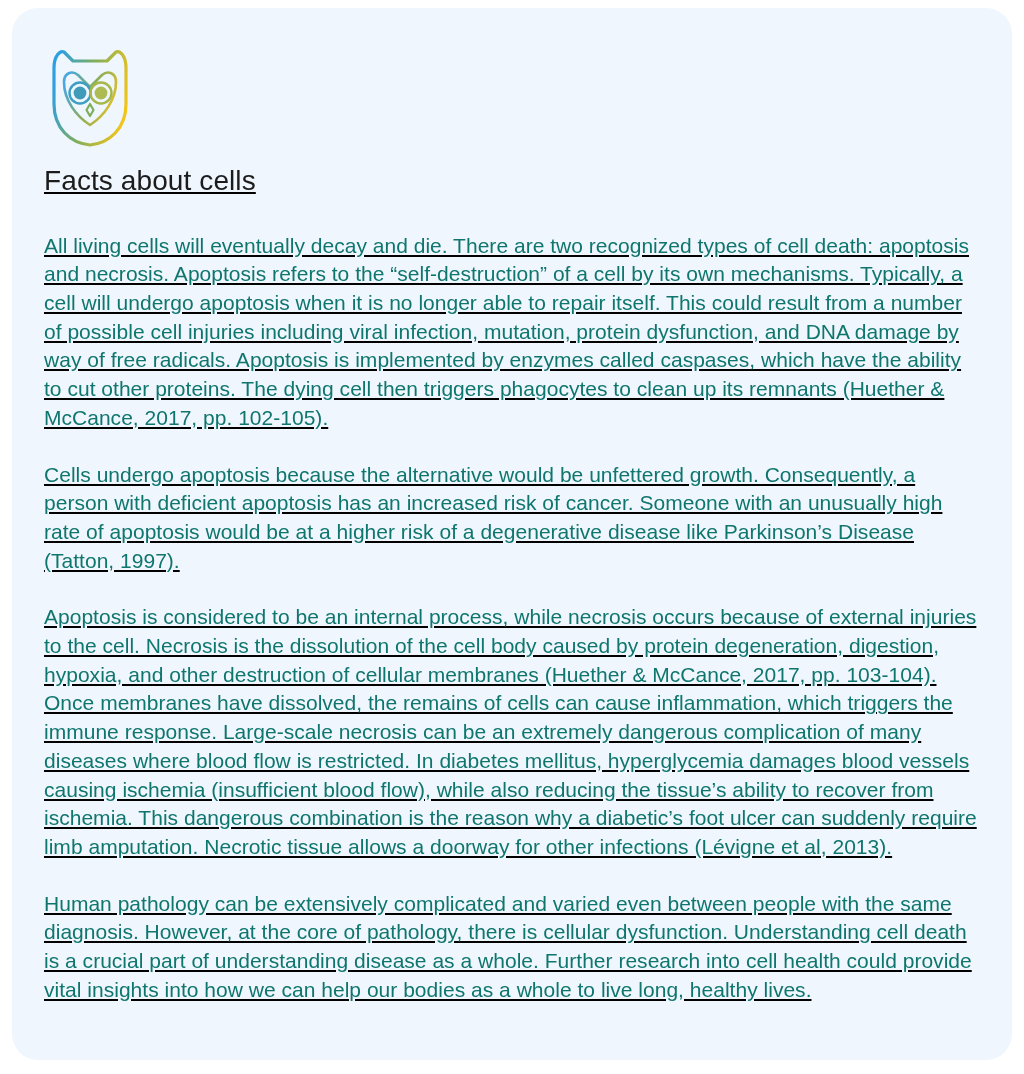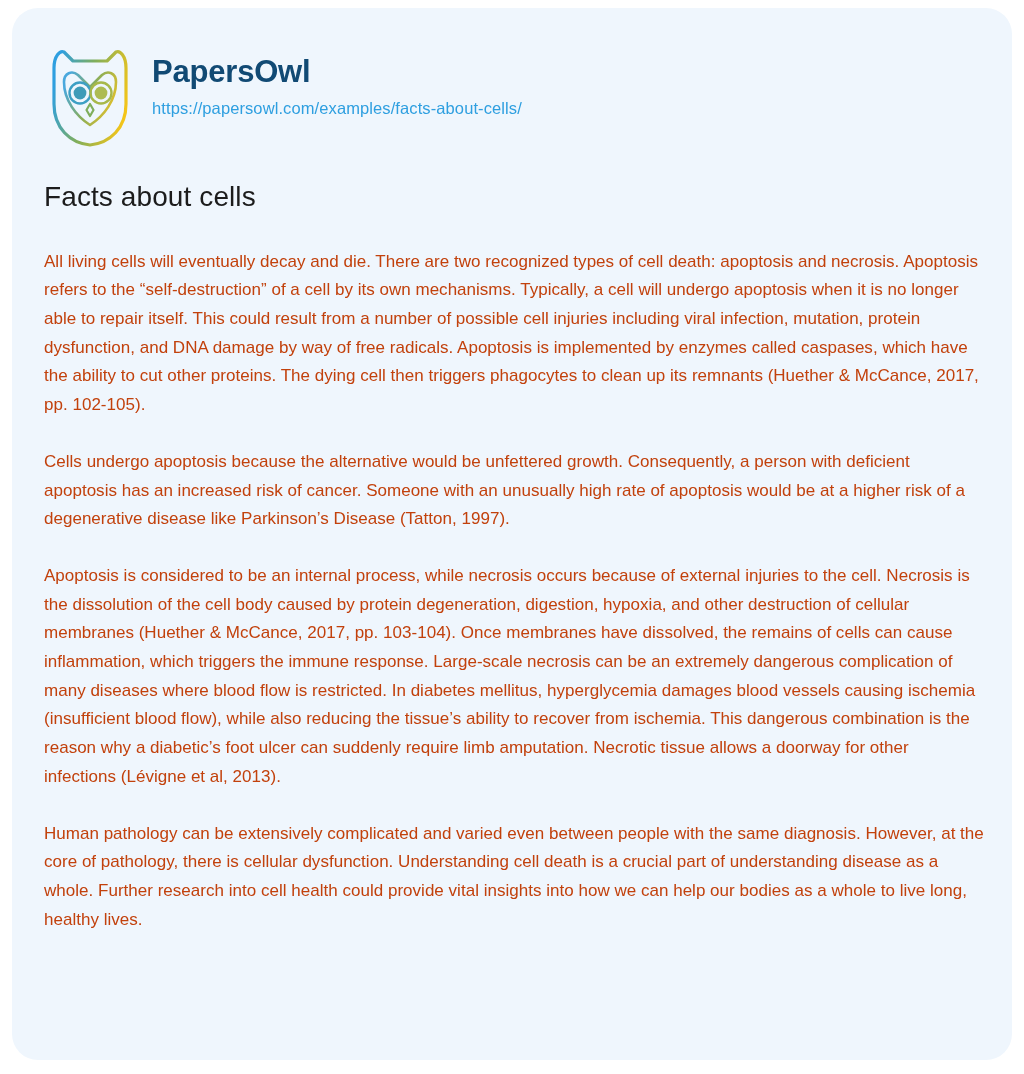--- a/index.html
+++ b/index.html
@@ -60,37 +60,38 @@
     font-size: 16.5px;
     color: #2e9fe0;
     line-height: 1.2;
     letter-spacing: 0.1px;
   }
 
   
   .article {
     position: absolute;
     left: 32px;
-    top: 172px;
+    top: 156px;
     width: 940px;
+    text-decoration: underline;
   }
 
   .article-title {
     font-size: 28px;
     font-weight: normal;
     color: #1c1c1c;
     margin: 0 0 34px 0;
     line-height: 1.2;
     letter-spacing: 0.1px;
   }
 
   .article-body p {
-    font-size: 17px;
+    font-size: 21px;
     line-height: 28.7px;
-    color: #c2410c;
+    color: #0f766e;
     margin: 0 0 28px 0;
     letter-spacing: 0.02px;
   }
 
   .article-body p:last-child {
     margin-bottom: 0;
   }
 </style>
 </head>
 <body>
@@ -114,24 +115,20 @@
       </defs>
       <path d="M12 22 C12 10 18 4 22 6 L31 15 L65 15 L74 6 C78 4 84 10 84 22 L84 58 C84 82 68 97 48 99 C28 97 12 82 12 58 Z" fill="none" stroke="url(#owlGrad)" stroke-width="3.2" stroke-linejoin="round"></path>
       <path d="M22 36 C22 27 30 24 36 29 L48 41 L60 29 C66 24 74 27 74 36 C74 54 62 70 48 79 C34 70 22 54 22 36 Z" fill="none" stroke="url(#owlGrad2)" stroke-width="2.6" stroke-linejoin="round"></path>
       <circle cx="38" cy="47" r="10.5" fill="none" stroke="#3d9fc4" stroke-width="2.4"></circle>
       <circle cx="38" cy="47" r="6.4" fill="#3f9bb8"></circle>
       <circle cx="59" cy="47" r="10.5" fill="none" stroke="#a7b84a" stroke-width="2.4"></circle>
       <circle cx="59" cy="47" r="6.4" fill="#adbb52"></circle>
       <path d="M48 58 L51.5 64 L48 70 L44.5 64 Z" fill="none" stroke="#7fae5c" stroke-width="2.2" stroke-linejoin="round"></path>
     </svg>
 
-    <div class="brand-block">
-      <div class="brand-name">PapersOwl</div>
-      <div class="site-url">https://papersowl.com/examples/facts-about-cells/</div>
-    </div>
 
   </div>
 
   <div class="article">
     <h1 class="article-title">Facts about cells</h1>
 
     <div class="article-body">
       <p>All living cells will eventually decay and die. There are two recognized types of cell death: apoptosis and necrosis. Apoptosis refers to the “self-destruction” of a cell by its own mechanisms. Typically, a cell will undergo apoptosis when it is no longer able to repair itself. This could result from a number of possible cell injuries including viral infection, mutation, protein dysfunction, and DNA damage by way of free radicals. Apoptosis is implemented by enzymes called caspases, which have the ability to cut other proteins. The dying cell then triggers phagocytes to clean up its remnants (Huether &amp; McCance, 2017, pp. 102-105).</p>
       <p>Cells undergo apoptosis because the alternative would be unfettered growth. Consequently, a person with deficient apoptosis has an increased risk of cancer. Someone with an unusually high rate of apoptosis would be at a higher risk of a degenerative disease like Parkinson’s Disease (Tatton, 1997).</p>
       <p>Apoptosis is considered to be an internal process, while necrosis occurs because of external injuries to the cell. Necrosis is the dissolution of the cell body caused by protein degeneration, digestion, hypoxia, and other destruction of cellular membranes (Huether &amp; McCance, 2017, pp. 103-104). Once membranes have dissolved, the remains of cells can cause inflammation, which triggers the immune response. Large-scale necrosis can be an extremely dangerous complication of many diseases where blood flow is restricted. In diabetes mellitus, hyperglycemia damages blood vessels causing ischemia (insufficient blood flow), while also reducing the tissue’s ability to recover from ischemia. This dangerous combination is the reason why a diabetic’s foot ulcer can suddenly require limb amputation. Necrotic tissue allows a doorway for other infections (Lévigne et al, 2013).</p>

